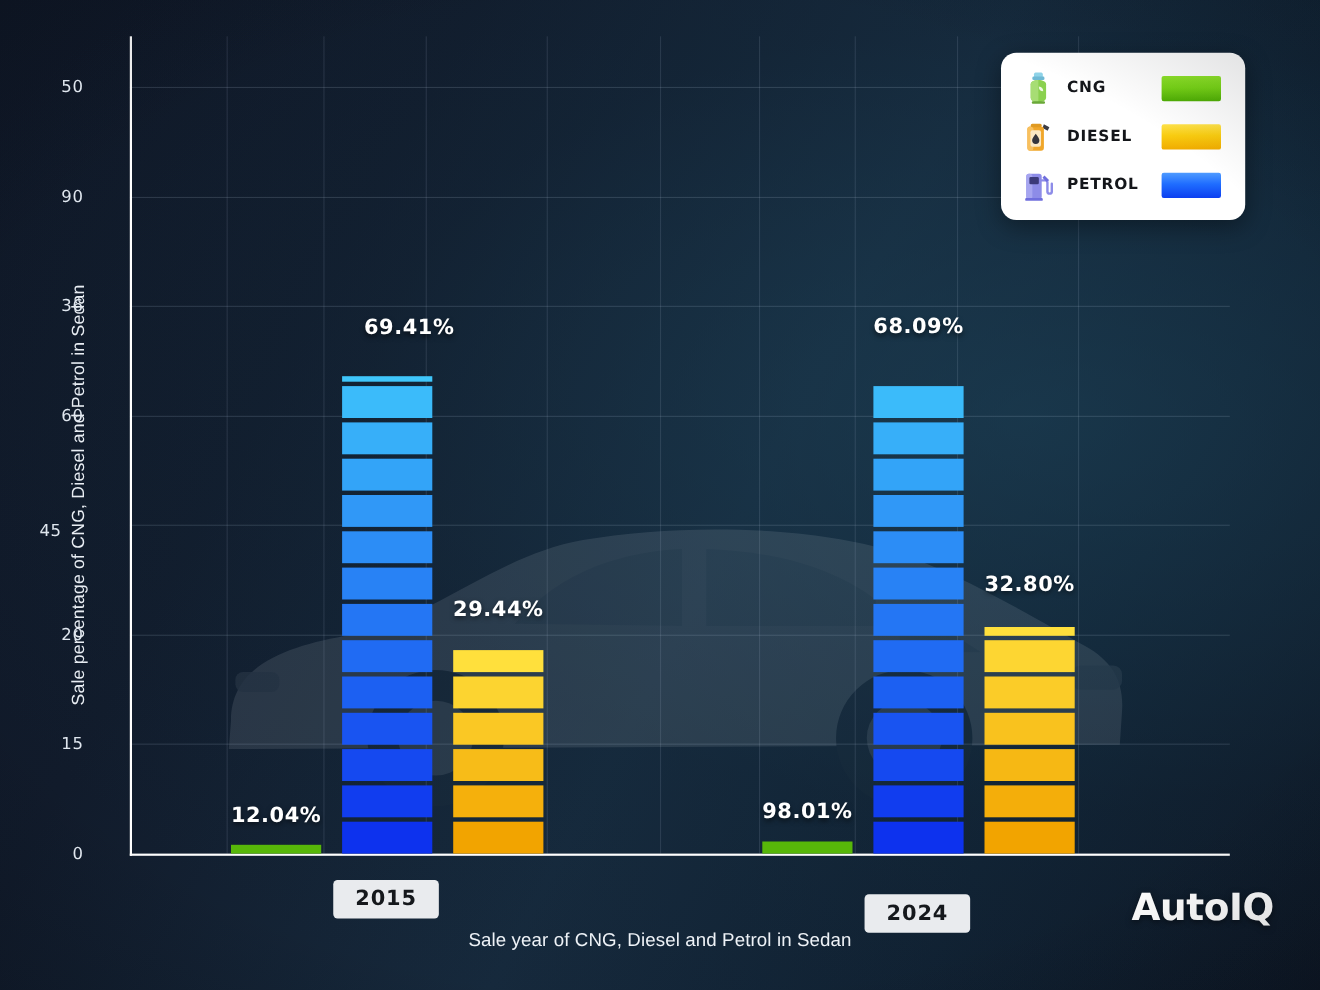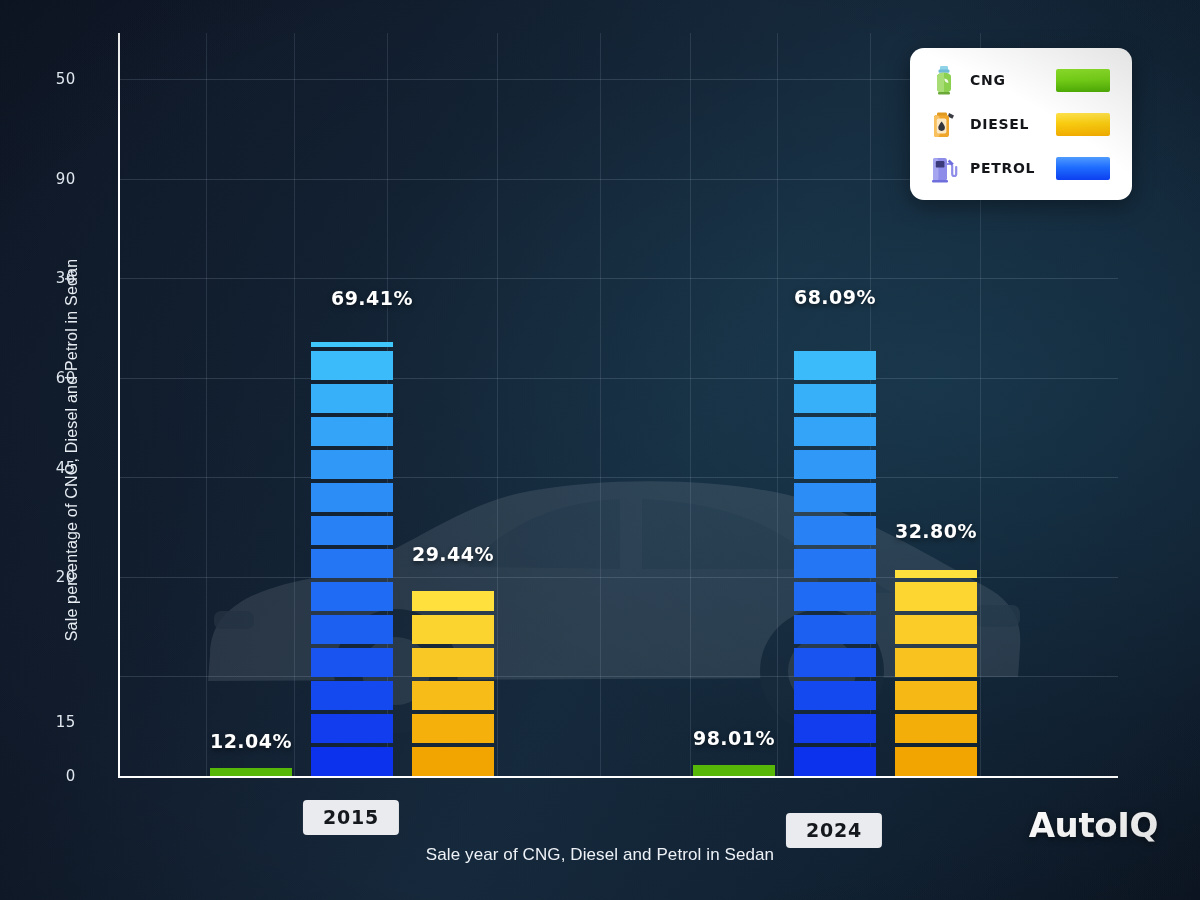--- a/index.html
+++ b/index.html
@@ -230,23 +230,23 @@
       <span class="legend-txt">PETROL</span>
       <span class="legend-sw" style="background:linear-gradient(180deg,#4f9bff 0%,#1f6dff 45%,#0c3ff0 100%);"></span>
     </div>
 
   </div>
 
   <div id="brand">AutoIQ</div>
 
   <div id="vignette"></div>
 <div class="ytick" style="top: 776px;">0</div>
-    <div class="ytick" style="top: 676.491px; margin-top: 46px;">15</div>
+    <div class="ytick" style="top: 676.491px;">15</div>
     <div class="ytick" style="top: 576.982px;">20</div>
-    <div class="ytick" style="top: 468px;">45</div>
+    <div class="ytick" style="top: 482px; text-align: center;">45</div>
     <div class="ytick" style="top: 377.964px;">60</div>
     <div class="ytick" style="top: 278.455px;">36</div>
     <div class="ytick" style="top: 178.946px;">90</div>
     <div class="ytick" style="top: 79.4375px;">50</div>
     <div class="catchip" style="left: 351px;">2015</div>
     <div class="bar-stack" style="left: 210px; width: 82px; bottom: 124px; height: 7.69536px;">
       <div class="seg" style="height: 7.69536px; background: rgb(87, 183, 9);"></div>
     </div>
     <div class="barlabel" style="left: 251px; top: 730.305px;">12.04%</div>
     <div class="bar-stack" style="left: 311px; width: 82px; bottom: 124px; height: 460.461px;">

